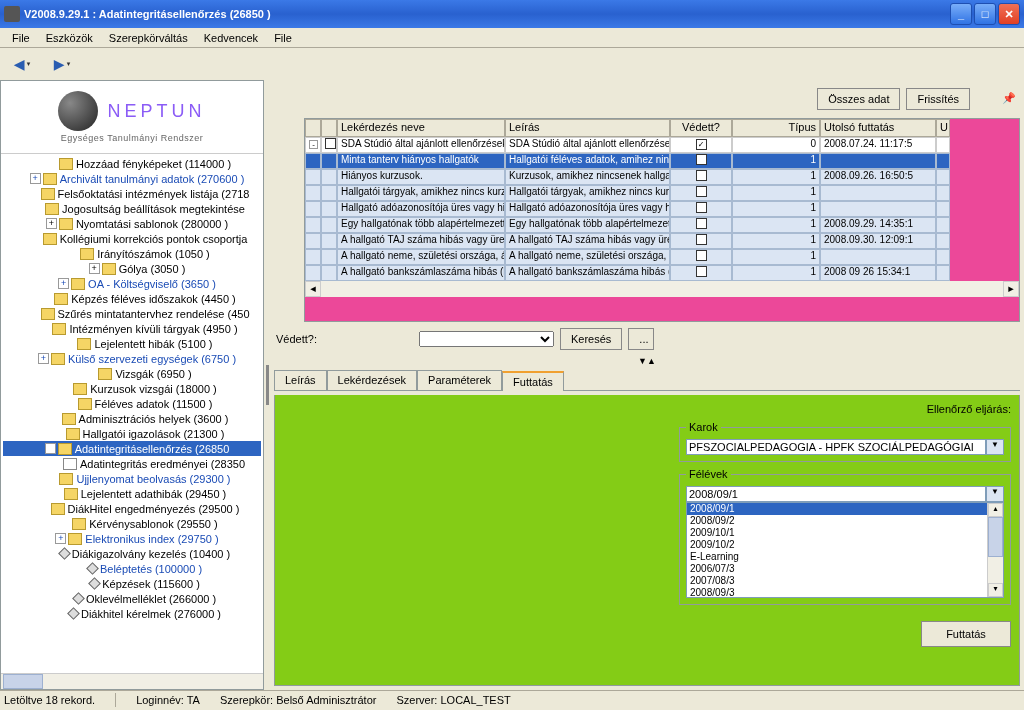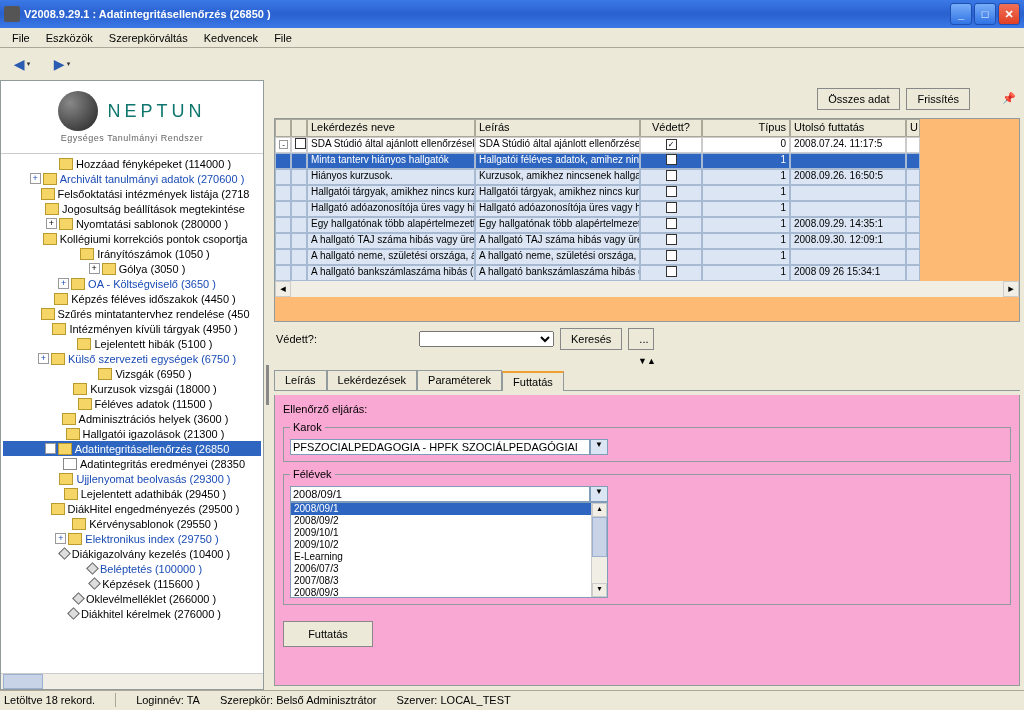--- a/index.html
+++ b/index.html
@@ -18,21 +18,21 @@
 .toolbar { background: #ece9d8; height: 32px; display: flex; align-items: center; padding: 0 8px; gap: 12px; }
 .navbtn { width: 28px; height: 24px; display: flex; align-items: center; justify-content: center; }
 .navarrow { font-size: 14px; color: #2a5db1; }
 .dropchev { font-size: 7px; color: #333; margin-left: 2px; }
 
 .content { display: flex; height: 610px; }
 
 .sidebar { width: 264px; background: white; border: 1px solid #919b9c; display: flex; flex-direction: column; }
 .logo { padding: 10px; text-align: center; border-bottom: 1px solid #ccc; }
 .logo .sphere { width: 40px; height: 40px; background: radial-gradient(circle at 30% 30%, #888, #222); border-radius: 50%; display: inline-block; vertical-align: middle; margin-right: 6px; }
-.logo .name { display: inline-block; vertical-align: middle; letter-spacing: 4px; font-size: 18px; color: #0f766e; }
+.logo .name { display: inline-block; vertical-align: middle; letter-spacing: 4px; font-size: 18px; color: #8b5cf6; }
 .logo .sub { font-size: 9px; color: #666; margin-top: 2px; letter-spacing: 0.5px; }
 .tree { flex: 1; overflow: auto; padding: 2px; }
 .tree .node { display: flex; align-items: center; height: 15px; white-space: nowrap; padding-left: 26px; cursor: default; justify-content: center; }
 .tree .node .exp { width: 11px; height: 11px; border: 1px solid #999; display: inline-flex; align-items: center; justify-content: center; font-size: 9px; line-height: 1; margin-right: 2px; margin-left: -16px; background: white; }
 .tree .node .ic { width: 14px; height: 12px; margin-right: 3px; display: inline-block; }
 .tree .node .ic.folder { background: #f5d565; border: 1px solid #b89a2f; }
 .tree .node .ic.doc { background: #fff; border: 1px solid #888; }
 .tree .node .ic.dia { background: #ddd; border: 1px solid #666; transform: rotate(45deg); width: 9px; height: 9px; }
 .tree .node.sel { background: #2d65c1; color: white; }
 .tree .node.link { color: #1a4bb5; }
@@ -41,42 +41,42 @@
 .hscroll .thumb { width: 40px; background: #c8d3e8; border: 1px solid #9db0d0; margin-left: 2px; }
 
 .divider { width: 6px; background: #ece9d8; display: flex; align-items: center; justify-content: center; cursor: ew-resize; }
 .divider .grip { width: 3px; height: 40px; background: #888; }
 
 .main { flex: 1; background: #ece9d8; display: flex; flex-direction: column; padding: 4px; gap: 4px; overflow: hidden; }
 .topbtns { display: flex; justify-content: flex-end; align-items: center; gap: 6px; padding: 4px; }
 .btn { background: #ece9d8; border: 1px solid #888; padding: 2px 10px; height: 22px; }
 .pin { width: 14px; height: 14px; }
 
-.grid { border: 1px solid #919b9c; background: #fdba74; height: 204px; display: flex; flex-direction: column; }
+.grid { border: 1px solid #919b9c; background: #ec4899; height: 204px; display: flex; flex-direction: column; margin-left: 30px; }
 .grid .head, .grid .row { display: flex; }
 .grid .head .c { background: #ece9d8; border: 1px solid #aca899; padding: 1px 3px; height: 18px; overflow: hidden; white-space: nowrap; }
 .grid .row .c { background: #dbe5f3; border: 1px solid #a8bad1; padding: 0px 3px; height: 16px; overflow: hidden; white-space: nowrap; font-size: 10px; }
 .grid .row.sel .c { background: #2d65c1; color: white; }
 .grid .row.w .c { background: white; border: 1px solid #ccc; }
 .grid .c.c0 { width: 16px; } .grid .c.c1 { width: 16px; } .grid .c.c2 { width: 168px; } .grid .c.c3 { width: 165px; } .grid .c.c4 { width: 62px; text-align: center;} .grid .c.c5 { width: 88px; text-align: right;} .grid .c.c6 { width: 116px; } .grid .c.c7 { width: 14px; }
 .grid .scroll { display: flex; height: 16px; background: #f1efe5; }
 .grid .scroll .arr { width: 16px; border: 1px solid #ccc; text-align: center; }
 .grid .scroll .sp { flex: 1; }
 .chk { display: inline-block; width: 11px; height: 11px; border: 1px solid #333; background: white; font-size: 8px; line-height: 9px; text-align: center; }
 .exp2 { display: inline-block; width: 9px; height: 9px; border: 1px solid #999; font-size: 8px; line-height: 7px; text-align: center; }
 
 .filter { display: flex; align-items: center; gap: 6px; padding: 2px; }
 .filter select { width: 135px; }
 .centerarrow { text-align: center; font-size: 9px; }
 
 .tabs { display: flex; border-bottom: 1px solid #919b9c; }
 .tabs .tab { padding: 3px 10px; border: 1px solid #919b9c; border-bottom: none; background: #ece9d8; margin-right: 0px; }
 .tabs .tab.active { background: #ece9d8; border-top: 2px solid #f0a030; position: relative; top: 1px; }
 
-.panel { border: 1px solid #919b9c; border-top: none; padding: 8px; flex: 1; background: #f9a8d4; display: flex; flex-direction: column; gap: 6px; }
+.panel { border: 1px solid #919b9c; border-top: none; padding: 8px; flex: 1; background: #84cc16; display: flex; flex-direction: column; gap: 6px; align-items: flex-end; }
 fieldset { border: 1px solid #919b9c; padding: 6px; }
 fieldset legend { padding: 0 3px; }
 .combo { display: flex; }
 .combo input { width: 300px; border: 1px solid #7f9db9; padding: 1px 2px; background: white; }
 .combo .dd { width: 18px; border: 1px solid #7f9db9; background: #dbe5f3; text-align: center; font-size: 8px; }
 .listbox { border: 1px solid #7f9db9; background: white; width: 318px; height: 96px; display: flex; }
 .listbox .items { flex: 1; overflow: hidden; }
 .listbox .items div { padding: 0 3px; height: 12px; font-size: 10px; }
 .listbox .items div.sel { background: #2d65c1; color: white; }
 .listbox .sb { width: 16px; background: #f1efe5; border-left: 1px solid #ccc; display: flex; flex-direction: column; }

